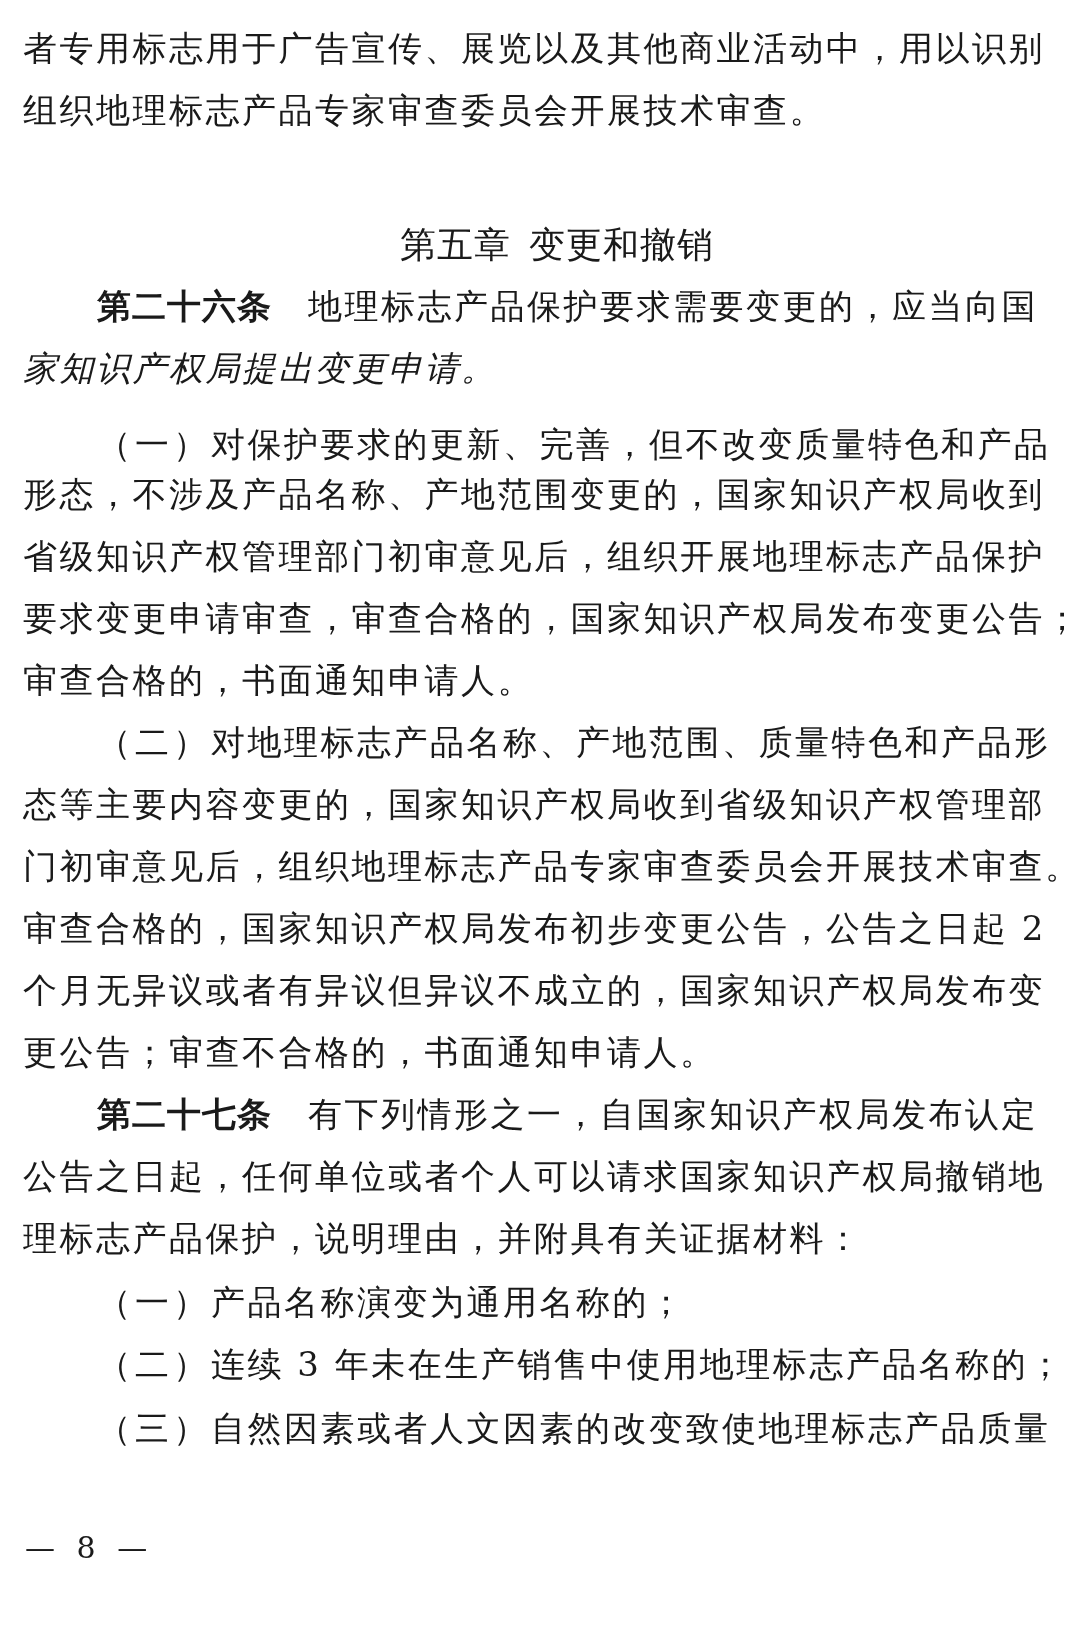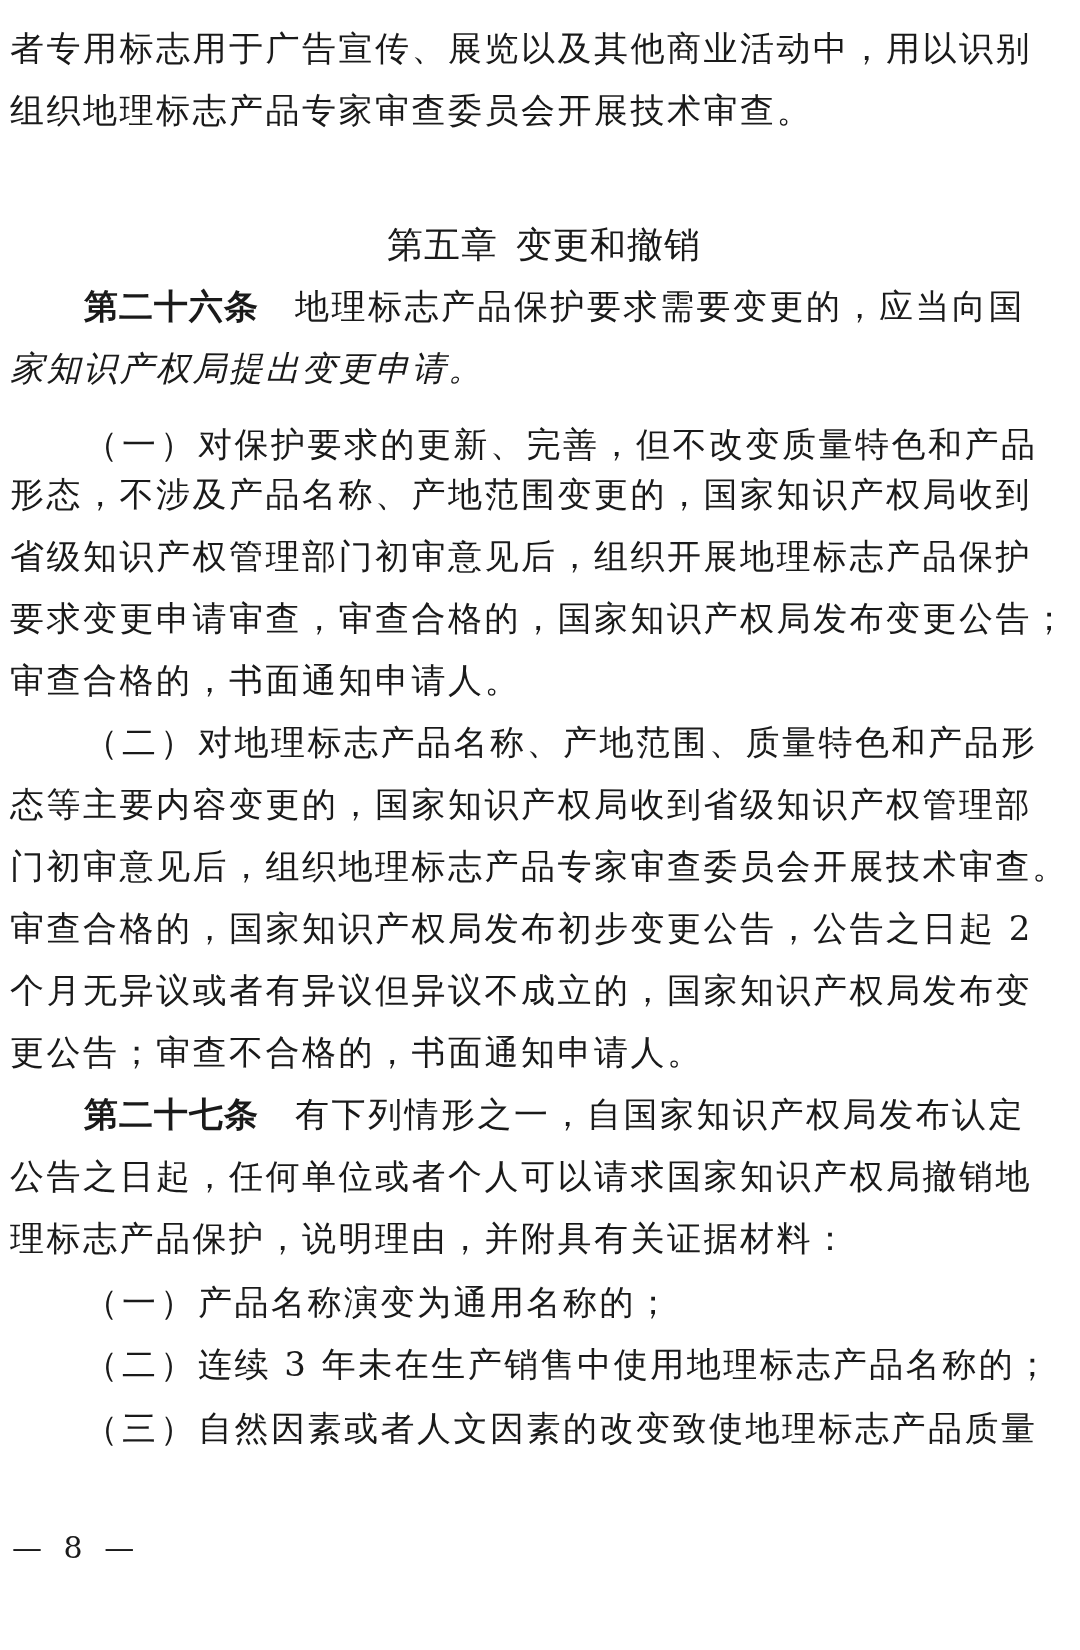--- a/index.html
+++ b/index.html
@@ -10,21 +10,21 @@
     body {
       width: 1080px;
       height: 1650px;
       position: relative;
       overflow: hidden;
       color: #1a1a1a;
       font-family: "DejaVu Serif", "Liberation Serif", serif;
     }
     .page {
       position: absolute;
-      left: 4px;
+      left: 17px;
       top: 0;
       width: 937px;
       height: 1650px;
     }
     .line {
       position: absolute;
       left: 6px;
       width: 1070px;
       font-size: 34px;
       line-height: 44px;

